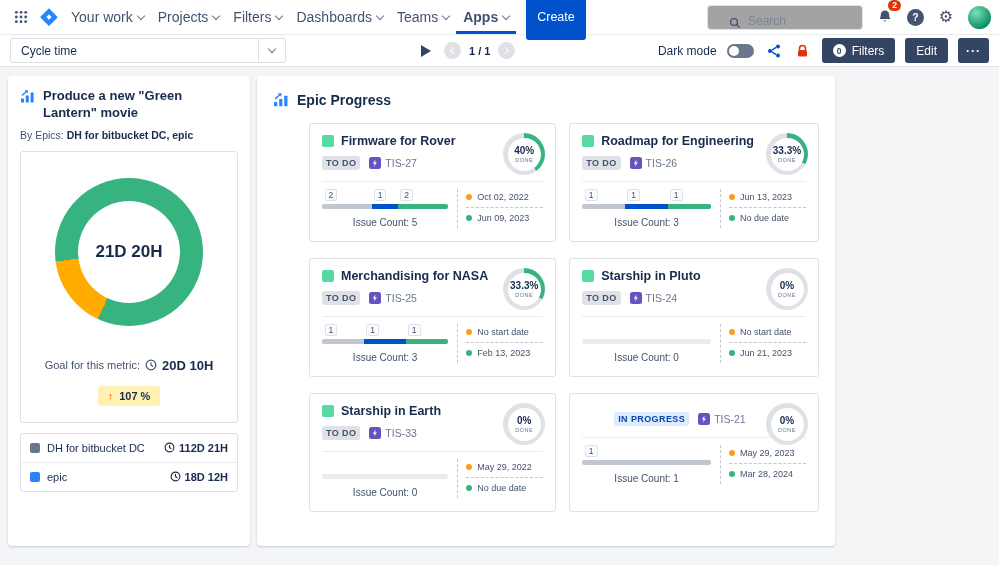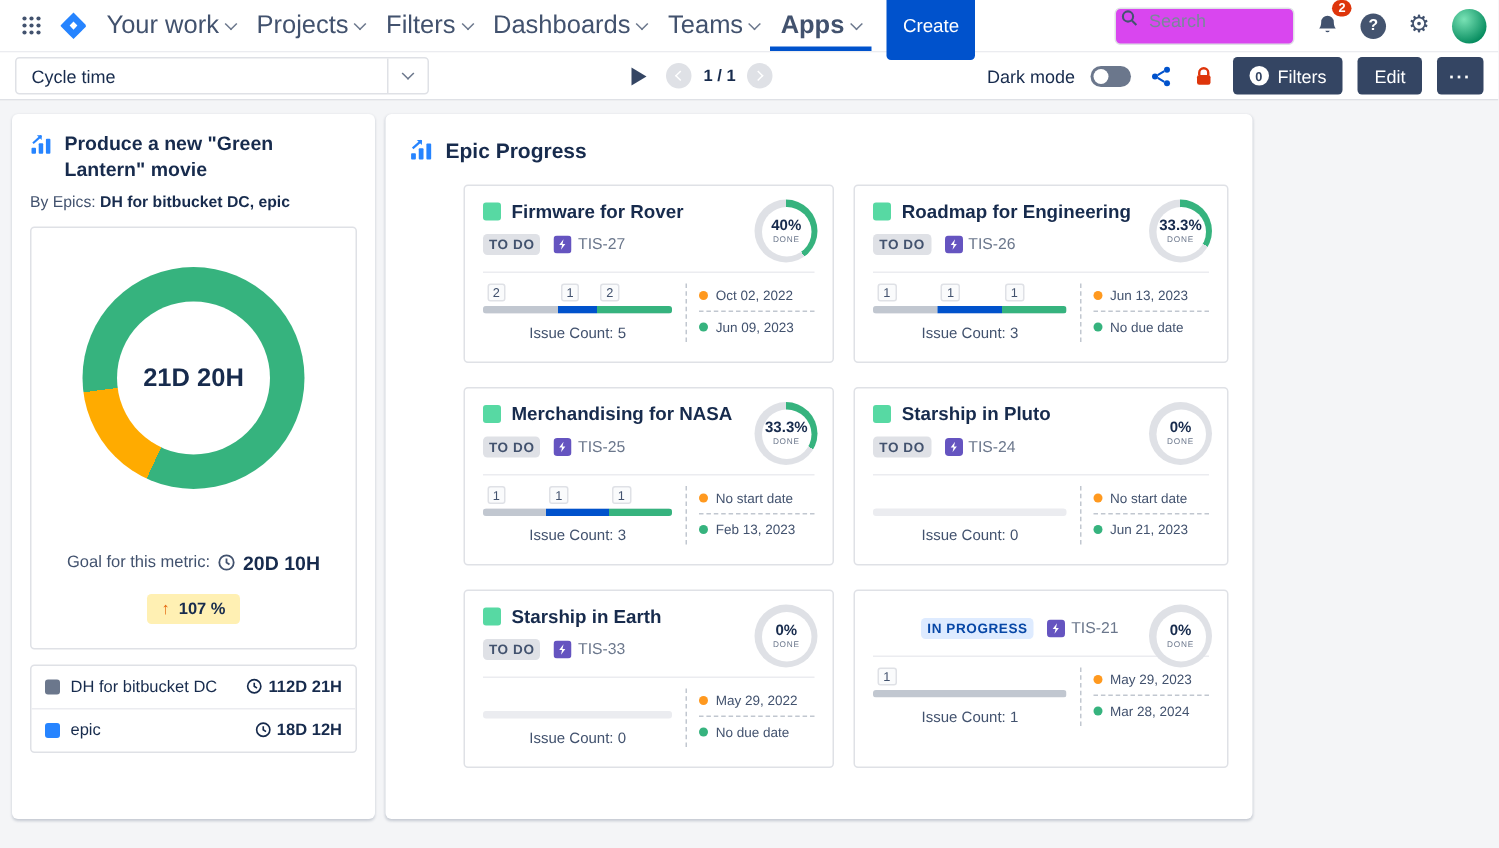--- a/index.html
+++ b/index.html
@@ -3,26 +3,26 @@
 <meta charset="utf-8">
 <style>
   html,body{margin:0;padding:0;}
   body{width:999px;height:565px;background:#f4f5f7;font-family:"Liberation Sans",sans-serif;color:#172b4d;overflow:hidden;}
 
   
   .nav{height:34px;background:#fff;display:flex;align-items:center;padding:0 8px;border-bottom:1px solid #ebecf0;}
   .nav-left{display:flex;align-items:center;gap:2px;height:100%;}
   .icon-btn{display:flex;align-items:center;justify-content:center;width:26px;height:26px;border-radius:3px;cursor:pointer;}
   .nav-menu{display:flex;align-items:center;height:100%;}
-  .nav-item{display:flex;align-items:center;gap:5px;padding:0 7px;height:100%;font-size:17px;font-weight:500;color:#42526e;cursor:pointer;box-sizing:border-box;}
+  .nav-item{display:flex;align-items:center;gap:5px;padding:0 7px;height:100%;font-size:14px;font-weight:500;color:#42526e;cursor:pointer;box-sizing:border-box;}
   .nav-item.active{box-shadow:inset 0 -3px 0 #0052cc;font-weight:700;}
   .chev{display:inline-block;width:5px;height:5px;border-right:1.5px solid #6b778c;border-bottom:1.5px solid #6b778c;transform:rotate(45deg);margin-top:-3px;}
   .create-btn{background:#0052cc;color:#fff;font-size:12.5px;font-weight:500;border:none;border-radius:3px;padding:16px 11px;margin-left:8px;cursor:pointer;font-family:inherit;}
   .nav-right{margin-left:auto;display:flex;align-items:center;gap:9px;}
-  .search-box{display:flex;align-items:flex-start;gap:5px;border:1.5px solid #dfe1e6;border-radius:4px;height:23px;padding:0 3px;width:112px;background:#d946ef;}
+  .search-box{display:flex;align-items:flex-end;gap:5px;border:1.5px solid #dfe1e6;border-radius:4px;height:23px;padding:0 21px;width:112px;background:#a3a3a3;}
   .search-box input{border:none;outline:none;font-size:12px;width:100%;color:#172b4d;font-family:inherit;background:transparent;}
   .search-box input::placeholder{color:#7a869a;}
   .bell-wrap{position:relative;}
   .badge-red{position:absolute;top:-4px;right:-3px;background:#de350b;color:#fff;font-size:8.5px;font-weight:700;border-radius:7px;padding:1px 4px;line-height:1.1;}
   .help-circle{width:17px;height:17px;border-radius:50%;background:#44546f;color:#fff;font-size:10.5px;font-weight:700;display:flex;align-items:center;justify-content:center;cursor:pointer;}
   .gear{font-size:16px;color:#42526e;line-height:1;cursor:pointer;}
   .gear::before{content:"⚙";}
   .avatar{width:23px;height:23px;border-radius:50%;background:radial-gradient(circle at 35% 30%,#79e2b5,#00875a 80%);cursor:pointer;}
 
   
@@ -54,21 +54,21 @@
   .right-panel{width:578px;height:470px;padding:14px 16px;}
   .panel-title-row{display:flex;gap:7px;align-items:flex-start;}
   .panel-title{font-size:13px;font-weight:700;color:#172b4d;line-height:1.3;}
   .right-panel .panel-title{font-size:14px;margin-top:1px;}
   .subtitle{margin-top:7px;font-size:10.5px;color:#42526e;}
   .subtitle b{color:#172b4d;}
 
   .chart-box{margin-top:10px;border:1px solid #dfe1e6;border-radius:3px;padding:26px 10px 16px;display:flex;flex-direction:column;align-items:center;}
   .big-donut{width:148px;height:148px;border-radius:50%;position:relative;text-decoration:underline;}
   .big-donut-in{position:absolute;inset:23px;border-radius:50%;background:#fff;display:flex;align-items:center;justify-content:center;font-size:17px;font-weight:700;color:#172b4d;}
-  .goal-row{margin-top:42px;display:flex;align-items:center;gap:5px;font-size:11px;color:#42526e;}
+  .goal-row{margin-top:32px;display:flex;align-items:center;gap:5px;font-size:11px;color:#42526e;}
   .goal-value{font-size:13px;font-weight:700;color:#172b4d;}
   .delta-badge{margin-top:13px;background:#fff0b3;border-radius:3px;padding:4px 10px;display:flex;align-items:center;gap:6px;font-size:11px;font-weight:700;color:#172b4d;}
   .arrow-up{color:#e56910;font-weight:700;}
   .arrow-up::before{content:"↑";}
 
   .legend-box{margin-top:10px;border:1px solid #dfe1e6;border-radius:3px;}
   .legend-row{display:flex;align-items:center;gap:7px;padding:8px 9px;}
   .legend-row + .legend-row{border-top:1px solid #ebecf0;}
   .legend-swatch{width:10px;height:10px;border-radius:2px;flex:none;}
   .legend-label{flex:1;font-size:11px;color:#172b4d;}

